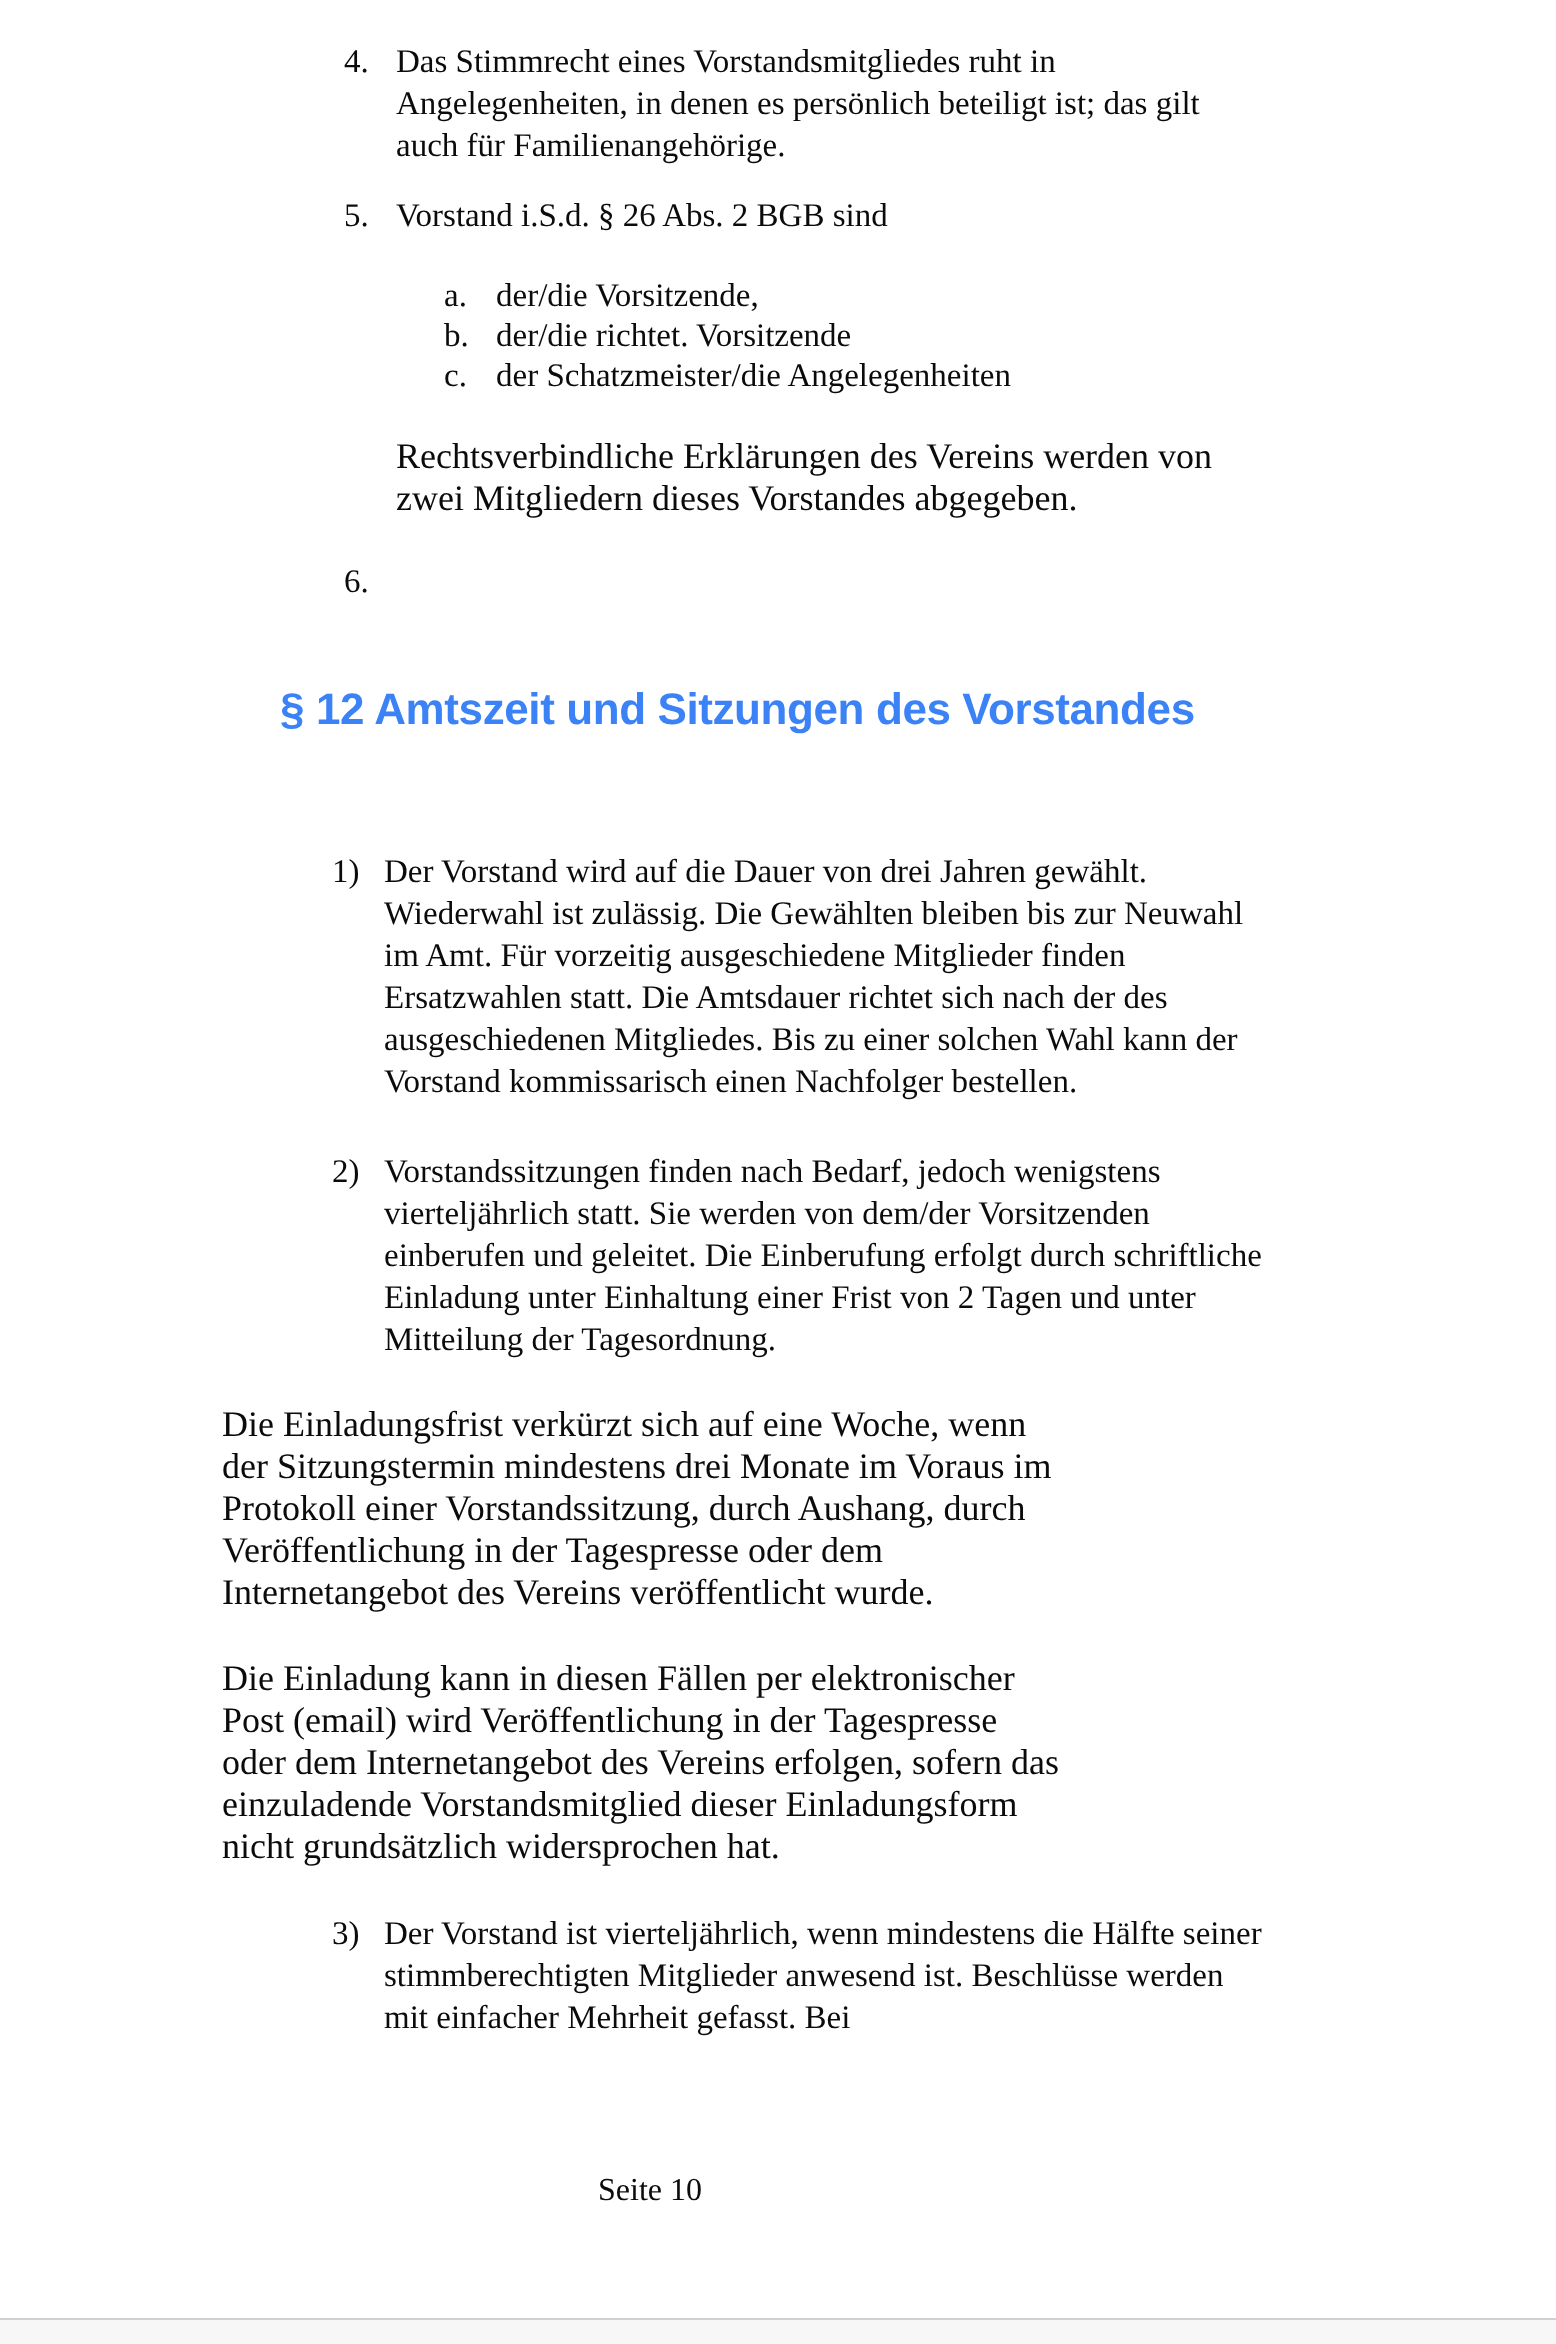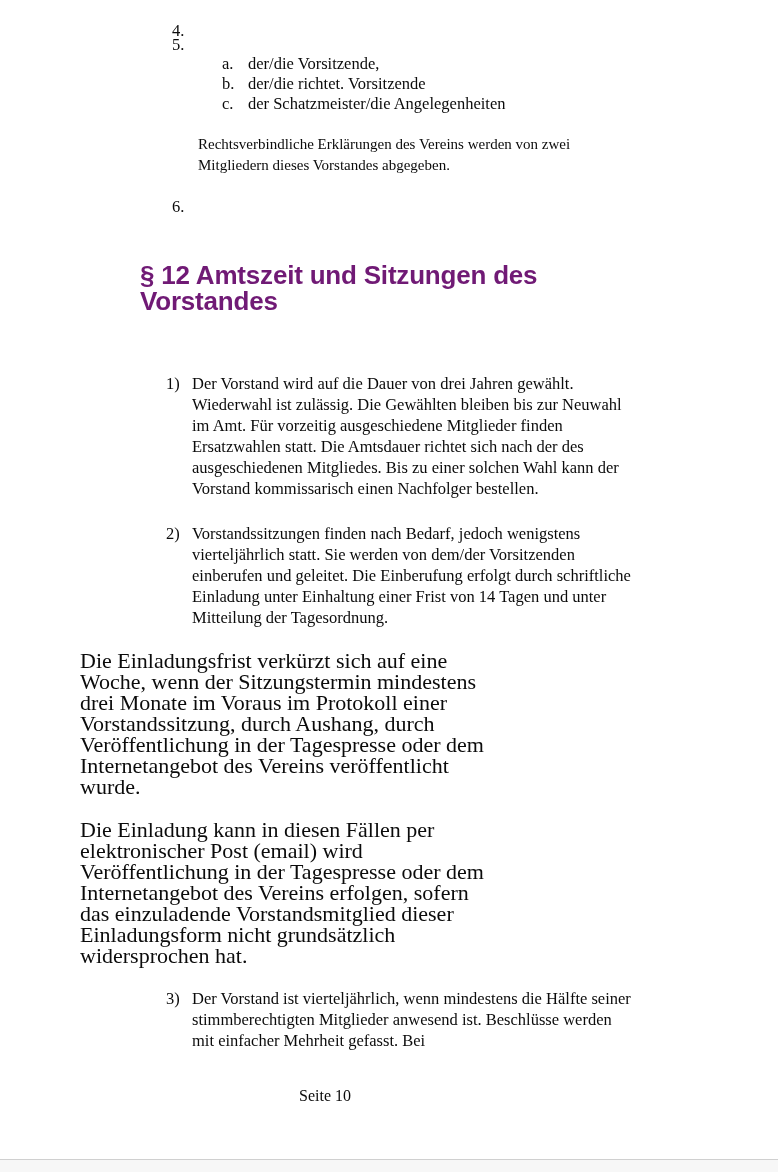--- a/index.html
+++ b/index.html
@@ -78,57 +78,57 @@
     top: 0;
     width: 22px;
     font-size: 16.5px;
     line-height: 20px;
   }
 
   
   .cont-para {
     margin-left: 198px;
     width: 410px;
-    font-size: 15px;
+    font-size: 18px;
     line-height: 21px;
   }
 
   
   .section-heading {
     margin-left: 140px;
     width: 470px;
     font-family: "Liberation Sans", "DejaVu Sans", sans-serif;
     font-weight: bold;
-    font-size: 26px;
+    font-size: 22px;
     line-height: 26px;
     letter-spacing: -0.2px;
-    color: #701a75;
+    color: #3b82f6;
   }
 
   
   .paren-item {
     position: relative;
     padding-left: 42px;      
     margin-left: 150px;
     width: 445px;
     font-size: 16.5px;
     line-height: 21px;
   }
   .paren-item .marker {
     position: absolute;
     left: 16px;
     top: 0;
     width: 24px;
     font-size: 16.5px;
     line-height: 21px;
   }
   .paren-sub-para {
-    margin-left: 80px;
+    margin-left: 111px;
     width: 420px;
-    font-size: 22px;
+    font-size: 18px;
     line-height: 21px;
   }
 
   .footer {
     position: absolute;
     left: 4px;
     top: 1086px;
     width: 778px;
     text-align: center;
     padding-right: 136px;
@@ -143,26 +143,28 @@
 </head>
 <body>
 
 <div class="page">
   <div class="content">
 
     <div class="sp-20"></div>
 
     <div class="num-item">
       <span class="marker">4.</span>
+      <span>Das Stimmrecht eines Vorstandsmitgliedes ruht in Angelegenheiten, in denen es persönlich beteiligt ist; das gilt auch für Familienangehörige.</span>
     </div>
 
     <div class="sp-14"></div>
 
     <div class="num-item">
       <span class="marker">5.</span>
+      <span>Vorstand i.S.d. § 26 Abs. 2 BGB sind</span>
     </div>
 
     <div class="sp-20"></div>
 
     <div class="alpha-list">
       <div class="alpha-item">
         <span class="marker">a.</span>
         <span>der/die Vorsitzende,</span>
       </div>
       <div class="alpha-item">
@@ -193,21 +195,21 @@
 
     <div class="paren-item">
       <span class="marker">1)</span>
       <span>Der Vorstand wird auf die Dauer von drei Jahren gewählt. Wiederwahl ist zulässig. Die Gewählten bleiben bis zur Neuwahl im Amt. Für vorzeitig ausgeschiedene Mitglieder finden Ersatzwahlen statt. Die Amtsdauer richtet sich nach der des ausgeschiedenen Mitgliedes. Bis zu einer solchen Wahl kann der Vorstand kommissarisch einen Nachfolger bestellen.</span>
     </div>
 
     <div style="height:24px"></div>
 
     <div class="paren-item">
       <span class="marker">2)</span>
-      <span>Vorstandssitzungen finden nach Bedarf, jedoch wenigstens vierteljährlich statt. Sie werden von dem/der Vorsitzenden einberufen und geleitet. Die Einberufung erfolgt durch schriftliche Einladung unter Einhaltung einer Frist von 14 Tagen und unter Mitteilung der Tagesordnung.</span>
+      <span>Vorstandssitzungen finden nach Bedarf, jedoch wenigstens vierteljährlich statt. Sie werden von dem/der Vorsitzenden einberufen und geleitet. Die Einberufung erfolgt durch schriftliche Einladung unter Einhaltung einer Frist von 2 Tagen und unter Mitteilung der Tagesordnung.</span>
     </div>
 
     <div style="height:22px"></div>
 
     <div class="paren-sub-para">Die Einladungsfrist verkürzt sich auf eine Woche, wenn der Sitzungstermin mindestens drei Monate im Voraus im Protokoll einer Vorstandssitzung, durch Aushang, durch Veröffentlichung in der Tagespresse oder dem Internetangebot des Vereins veröffentlicht wurde.</div>
 
     <div style="height:22px"></div>
 
     <div class="paren-sub-para">Die Einladung kann in diesen Fällen per elektronischer Post (email) wird Veröffentlichung in der Tagespresse oder dem Internetangebot des Vereins erfolgen, sofern das einzuladende Vorstandsmitglied dieser Einladungsform nicht grundsätzlich widersprochen hat.</div>
 

